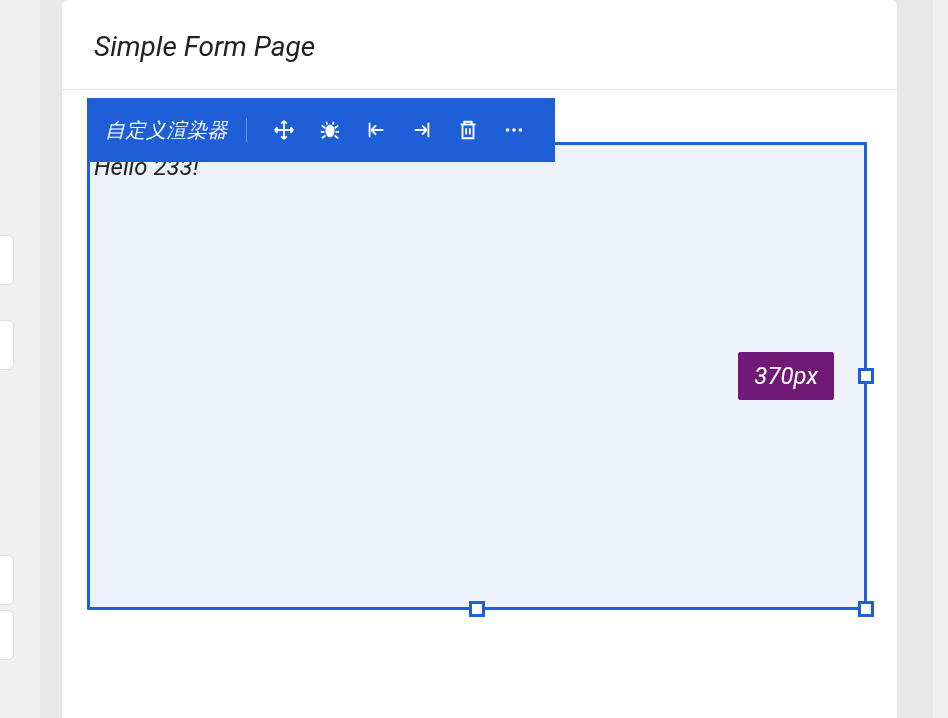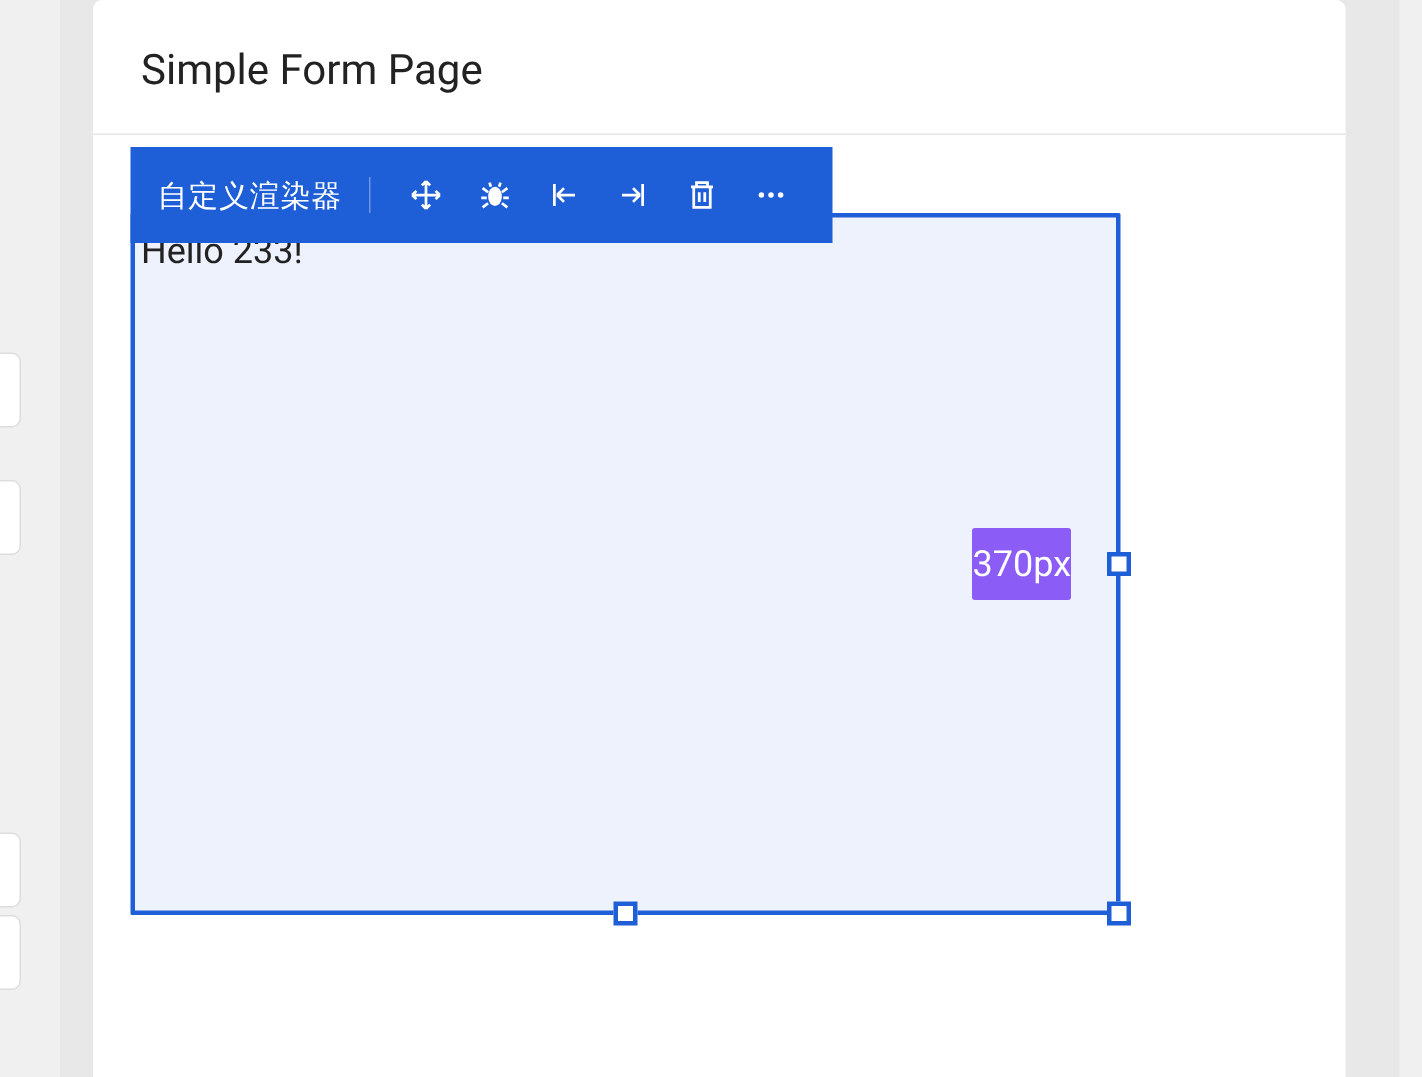--- a/index.html
+++ b/index.html
@@ -12,20 +12,21 @@
       position: relative;
     }
     .outer {
       position: absolute;
       left: 40px;
       right: 15px;
       top: 0;
       bottom: 0;
       background: #e8e8e8;
       padding: 0 18px 0 0;
+      font-style: italic;
     }
     .card {
       background: #fff;
       width: 835px;
       margin-left: 22px;
       height: 100%;
       border-radius: 6px 6px 0 0;
       position: relative;
     }
     .card-header {
@@ -75,21 +76,21 @@
       cursor: pointer;
       border-radius: 3px;
     }
     .toolbar-btn svg { width: 22px; height: 22px; }
     .toolbar-btn svg * { stroke: #fff; fill: none; stroke-width: 2; }
     .toolbar-btn svg .fillw { fill: #fff; stroke: none; }
     .canvas {
       position: absolute;
       left: 25px;
       top: 52px;
-      width: 660px;
+      width: 780px;
       height: 468px;
       background: #eef2fd;
       border: 3px solid #1e5ed6;
       border-radius: 1px;
     }
     .canvas-text {
       font-size: 24px;
       color: #222;
       padding: 8px 4px;
     }
@@ -101,24 +102,24 @@
       border: 3px solid #1e5ed6;
     }
     .handle-e { right: -10px; top: 50%; transform: translateY(-50%); }
     .handle-se { right: -10px; bottom: -10px; }
     .handle-s { left: 50%; bottom: -10px; transform: translateX(-50%); }
     .size-badge {
       position: absolute;
       right: 30px;
       top: 50%;
       transform: translateY(-50%);
-      background: #8b5cf6;
+      background: #701a75;
       color: #fff;
       font-size: 24px;
-      padding: 10px 0;
+      padding: 10px 16px;
       border-radius: 2px;
       z-index: 3;
     }
     
     .peek {
       position: absolute;
       left: -6px;
       width: 20px;
       height: 50px;
       background: #fff;

